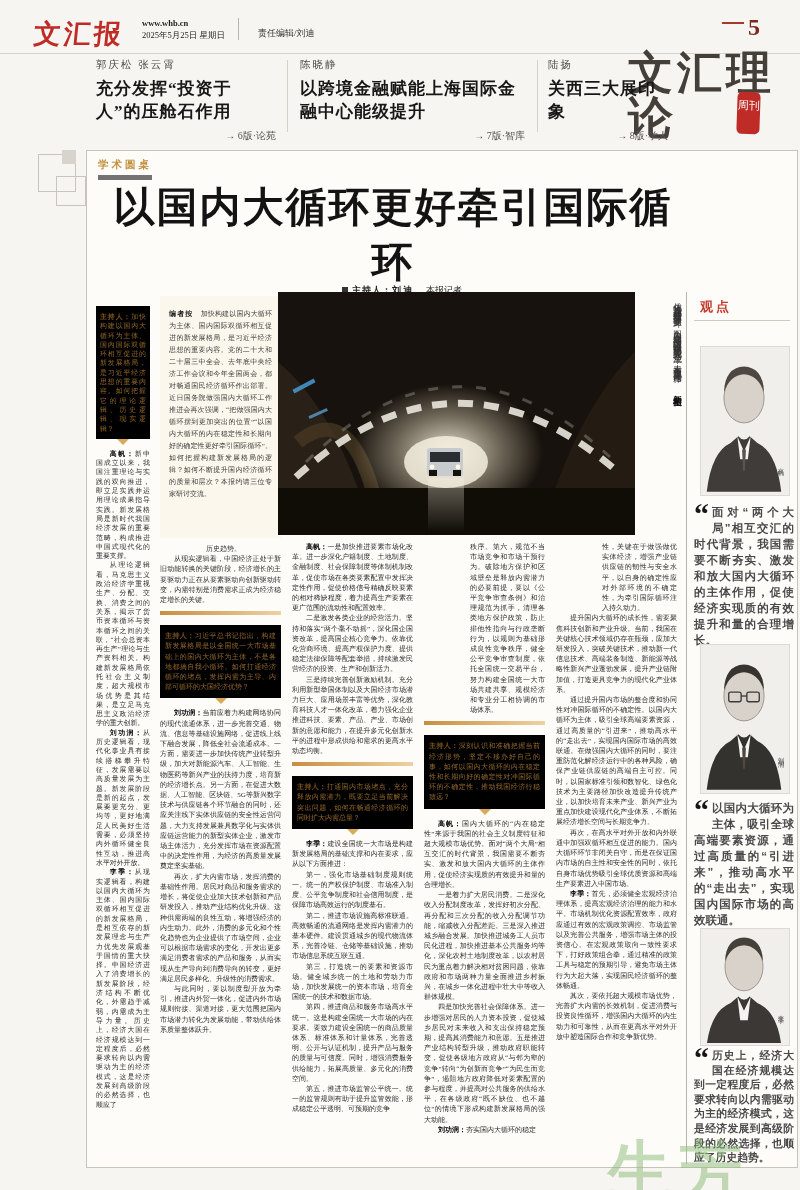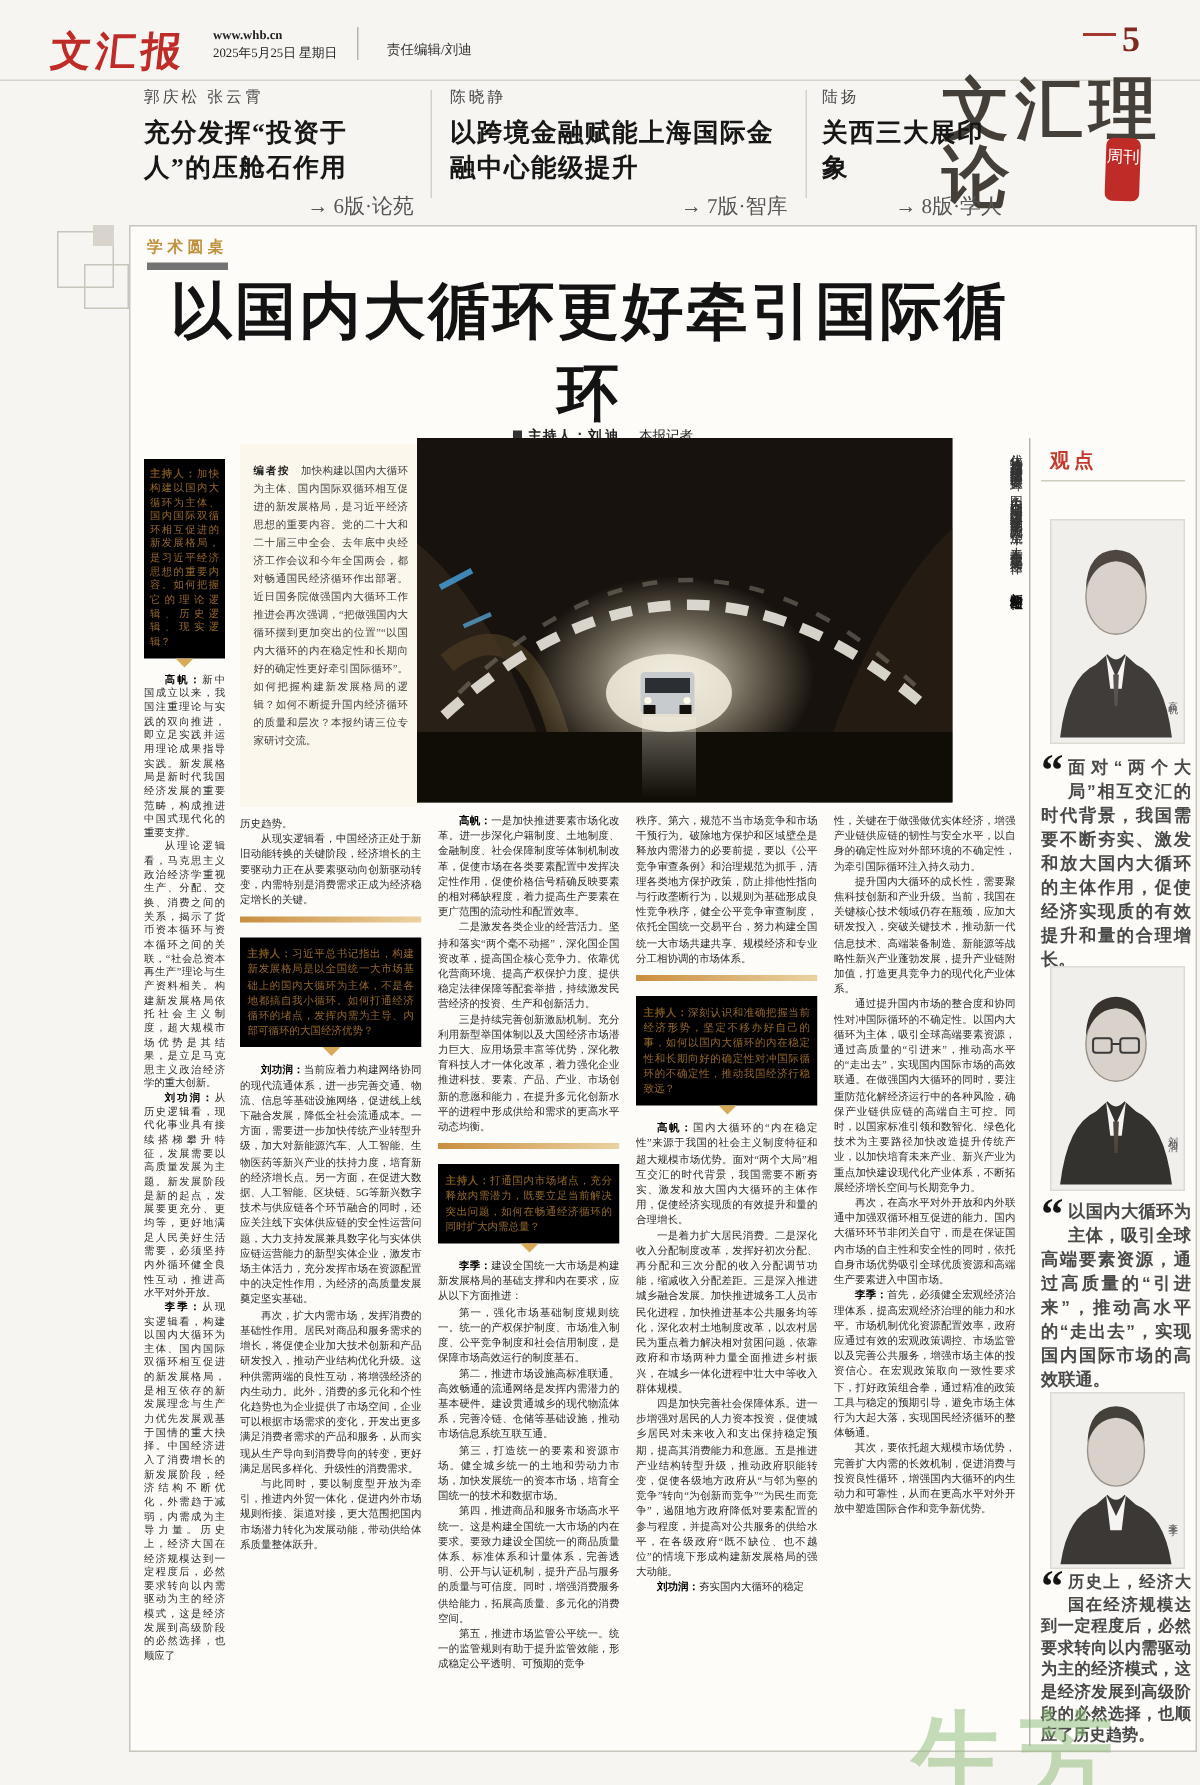--- a/index.html
+++ b/index.html
@@ -14,21 +14,21 @@
   .mh-editor{position:absolute;left:258px;top:27px;font-size:9px;color:#333;}
   .pageno{position:absolute;left:748px;top:14px;font-size:24px;color:#7d2a21;font-weight:bold;}
   .pageno-line{position:absolute;left:722px;top:22px;width:22px;height:2px;background:#a5392f;}
   
   .seclogo{position:absolute;left:628px;top:50px;width:150px;line-height:45px;font-size:45px;font-weight:900;color:#453f39;font-family:"Liberation Sans",sans-serif;letter-spacing:4px;}
   .seal{position:absolute;left:737px;top:92px;width:23px;height:42px;background:#bf2b27;border-radius:5px;color:#fff;font-size:11px;line-height:13px;text-align:center;padding-top:7px;box-sizing:border-box;transform:rotate(2deg);font-family:"Liberation Sans",sans-serif;}
   
   .teaser{position:absolute;top:58px;}
   .t-author{font-size:10.5px;color:#4a4a4a;letter-spacing:2px;margin-bottom:5px;}
   .t-title{font-size:17px;font-weight:bold;color:#171717;line-height:23px;letter-spacing:1px;}
-  .t-link{font-size:14px;color:#555;text-align:right;margin-top:6px;}
+  .t-link{font-size:10px;color:#555;text-align:right;margin-top:6px;}
   .t-sep{position:absolute;top:60px;width:1px;height:72px;background:#d5d1c8;}
   
   .frame{position:absolute;left:86px;top:150px;width:710px;height:1016px;background:#fdfcf9;border:1px solid #c8c4bc;}
   .deco-sq{position:absolute;border:1px solid #c9c5bd;background:transparent;}
   .deco-fill{position:absolute;background:#d8d4cc;}
   .tag{position:absolute;left:98px;top:158px;font-size:10.5px;font-weight:bold;color:#c1913f;letter-spacing:3px;font-family:"Liberation Sans",sans-serif;border-bottom:5px solid #737373;padding-bottom:3px;}
   .headline{position:absolute;left:96px;top:180px;width:594px;text-align:center;font-size:41px;font-weight:900;color:#131313;letter-spacing:2px;font-family:"Liberation Sans",sans-serif;}
   
   .panel{position:absolute;left:342px;top:237px;width:340px;font-size:9px;line-height:13px;color:#222;}
   .panel .row{white-space:nowrap;}
@@ -36,21 +36,21 @@
   .panel b{letter-spacing:1px;}
   .panel .nm{font-weight:bold;display:inline-block;min-width:34px;margin-top:47px;}
   .panel .ind{padding-left:48px;}
   
   .photo{position:absolute;left:278px;top:292px;width:357px;height:243px;background:#17120d;overflow:hidden;}
   .caption{position:absolute;left:641px;top:296px;height:252px;width:44px;writing-mode:vertical-rl;font-size:8.5px;line-height:14.5px;color:#333;letter-spacing:1px;}
   .caption b{font-weight:bold;color:#111;}
   
   .col{position:absolute;overflow:hidden;text-align:justify;color:#2b2b2b;}
   .bp{margin:0;text-indent:2em;}
-  .bp.ni{text-indent:0;}
+  .bp.ni{text-indent:0;margin-left:46px;}
   .bp b.lead{color:#000;}
   .c-narrow{font-size:6.9px;line-height:9.3px;}
   .c-wide{font-size:7px;line-height:10.2px;}
   .qbox{background:#000000;color:#96682a;padding:6px 5px;text-align:justify;margin-top:10px;}
   .qbox b{color:#7c541c;}
   .chev{width:0;height:0;border-left:6px solid transparent;border-right:6px solid transparent;border-top:6px solid #d9a95a;margin:0 auto 4px auto;}
   .obar{height:4px;background:linear-gradient(90deg,#c98e3e,#ecd2a2);margin:6px 0 6px 0;}
   .ednote{position:absolute;left:160px;top:296px;width:121px;height:242px;background:#fbf7ec;box-sizing:border-box;padding:12px 9px;font-size:7px;line-height:12px;color:#3c3c3c;text-align:justify;overflow:hidden;}
   .ednote b{color:#1d1d1d;letter-spacing:1px;}
   

